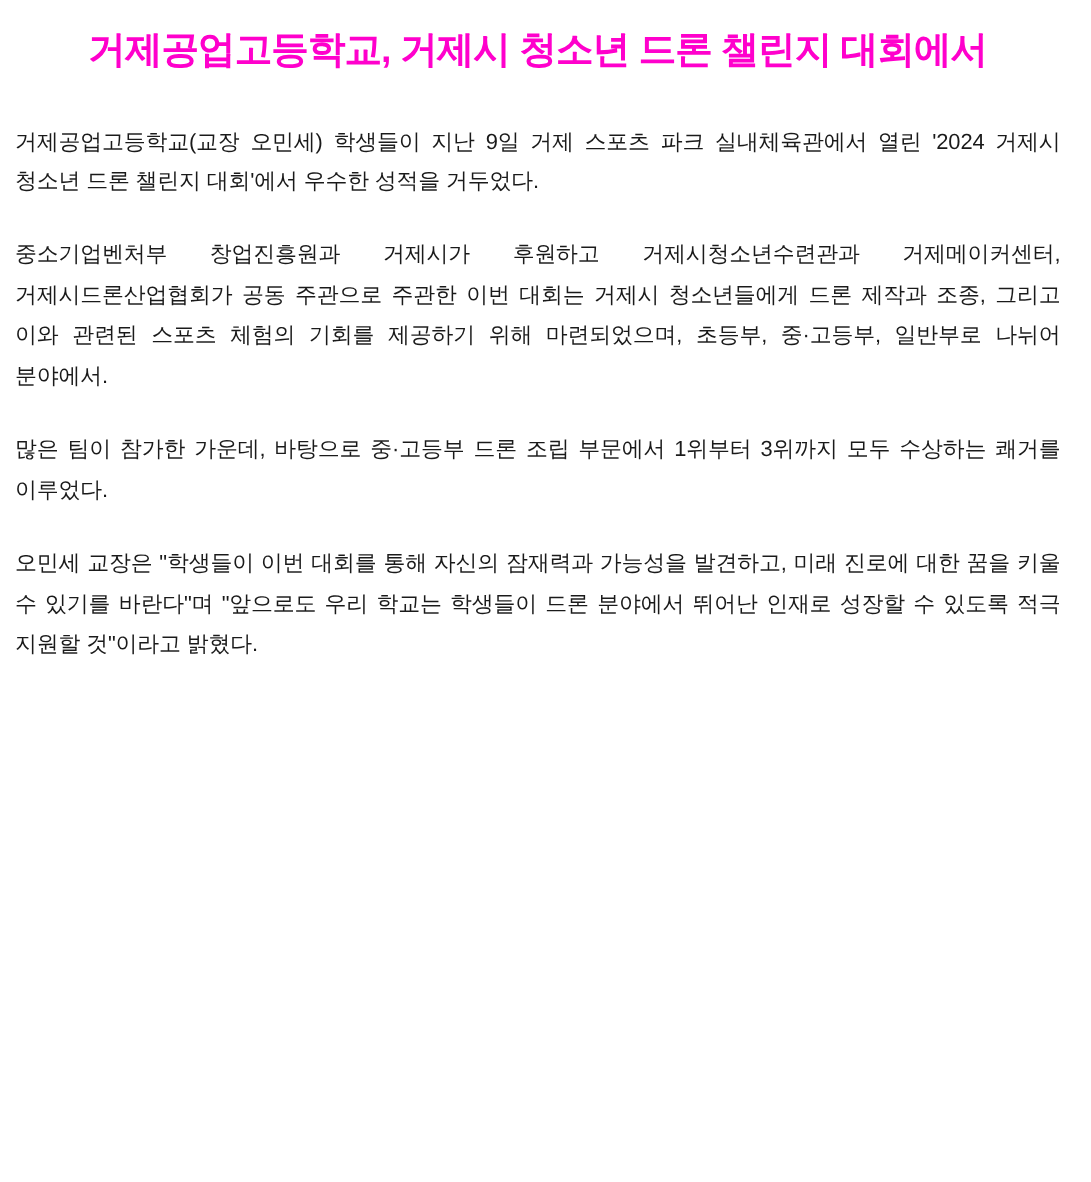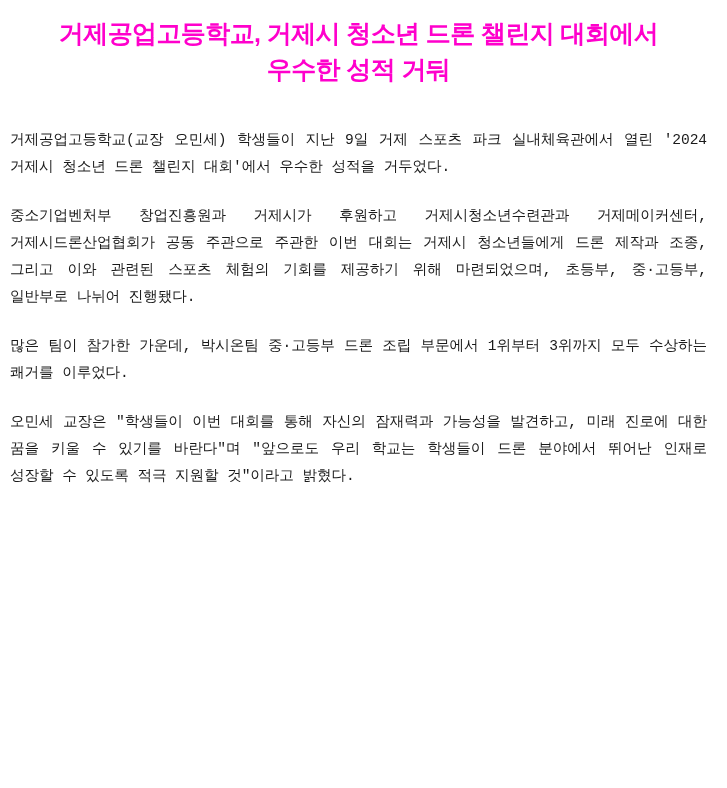--- a/index.html
+++ b/index.html
@@ -28,23 +28,22 @@
     line-height: 1.42;
     letter-spacing: -0.6px;
     margin: 6px 0 0 0;
     padding: 0 8px;
   }
   .headline .line {
     display: block;
     white-space: nowrap;
   }
   .article {
-    margin-top: 40px;
+    margin-top: 30px;
     padding: 0 4px;
-    font-family: Liberation Mono, monospace;
   }
   p.para {
     font-size: 14.6px;
     line-height: 1.85;
     margin: 0 0 22px 0;
     text-align: justify;
     text-justify: inter-ideograph;
     word-break: keep-all;
     letter-spacing: -0.1px;
     color: #1a1a1a;
@@ -53,23 +52,22 @@
     margin-bottom: 0;
   }
 </style>
 </head>
 <body>
 
 <div class="page">
 
   <h1 class="headline">
     <span class="line">거제공업고등학교, 거제시 청소년 드론 챌린지 대회에서</span>
-    <span class="line">우수한 성적 거둬</span>
   </h1>
 
   <div class="article">
     <p class="para">거제공업고등학교(교장 오민세) 학생들이 지난 9일 거제 스포츠 파크 실내체육관에서 열린 '2024 거제시 청소년 드론 챌린지 대회'에서 우수한 성적을 거두었다.</p>
-    <p class="para">중소기업벤처부 창업진흥원과 거제시가 후원하고 거제시청소년수련관과 거제메이커센터, 거제시드론산업협회가 공동 주관으로 주관한 이번 대회는 거제시 청소년들에게 드론 제작과 조종, 그리고 이와 관련된 스포츠 체험의 기회를 제공하기 위해 마련되었으며, 초등부, 중·고등부, 일반부로 나뉘어 진행됐다.</p>
-    <p class="para">많은 팀이 참가한 가운데, 박시온팀 중·고등부 드론 조립 부문에서 1위부터 3위까지 모두 수상하는 쾌거를 이루었다.</p>
+    <p class="para">중소기업벤처부 창업진흥원과 거제시가 후원하고 거제시청소년수련관과 거제메이커센터, 거제시드론산업협회가 공동 주관으로 주관한 이번 대회는 거제시 청소년들에게 드론 제작과 조종, 그리고 이와 관련된 스포츠 체험의 기회를 제공하기 위해 마련되었으며, 초등부, 중·고등부, 일반부로 나뉘어 분야에서.</p>
+    <p class="para">많은 팀이 참가한 가운데, 바탕으로 중·고등부 드론 조립 부문에서 1위부터 3위까지 모두 수상하는 쾌거를 이루었다.</p>
     <p class="para">오민세 교장은 "학생들이 이번 대회를 통해 자신의 잠재력과 가능성을 발견하고, 미래 진로에 대한 꿈을 키울 수 있기를 바란다"며 "앞으로도 우리 학교는 학생들이 드론 분야에서 뛰어난 인재로 성장할 수 있도록 적극 지원할 것"이라고 밝혔다.</p>
   </div>
 
 </div>
 
 </body></html>

